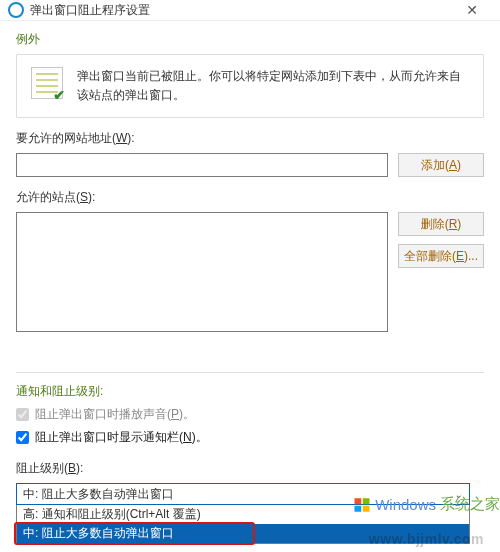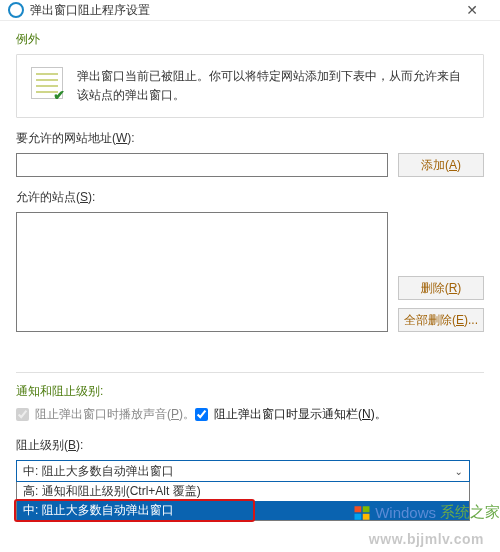--- a/index.html
+++ b/index.html
@@ -15,36 +15,36 @@
   .info-icon { width: 32px; height: 32px; flex: none; position: relative; }
   .info-icon .sheet { position: absolute; inset: 0; background: #fff; border: 1px solid #c7c7c7; }
   .info-icon .lines { position: absolute; left: 5px; right: 5px; top: 6px; bottom: 6px; display: flex; flex-direction: column; justify-content: space-between; }
   .info-icon .lines span { height: 2px; background: #cfd68a; }
   .info-icon .check { position: absolute; right: -4px; bottom: -4px; width: 16px; height: 16px; border-radius: 3px; display: flex; align-items: center; justify-content: center; color: #2e8b2e; font-size: 14px; font-weight: bold; }
   .info-text { font-size: 12px; line-height: 1.6; color: #333; }
   .field-label { font-size: 12px; margin: 6px 0 6px 0; color: #333; }
   .row { display: flex; gap: 10px; align-items: flex-start; }
   .input-text { flex: 1; height: 24px; border: 1px solid #7a7a7a; background: #fff; padding: 2px 6px; font-size: 12px; }
   .btn { width: 86px; height: 24px; border: 1px solid #c7c7c7; background: #f3f3f3; color: #a16207; font-size: 12px; cursor: default; display: flex; align-items: center; justify-content: center; }
-  .sites-block { display: flex; gap: 10px; align-items: flex-end; }
+  .sites-block { display: flex; gap: 10px; }
   .sites-box { flex: 1; height: 120px; border: 1px solid #7a7a7a; background: #fff; }
   .side-buttons { display: flex; flex-direction: column; gap: 8px; }
   .divider { border: none; border-top: 1px solid #e0e0e0; margin: 40px 0 10px 0; }
-  .check-rows { display: flex; flex-direction: row; margin-bottom: 14px; }
+  .check-rows { display: flex; flex-direction: column; gap: 6px; margin-bottom: 14px; }
   .check-row { display: flex; align-items: center; gap: 6px; font-size: 12px; }
   .check-row.disabled { color: #888; }
   .chk { width: 13px; height: 13px; }
   .dropdown-wrap { position: relative; width: 454px; }
   .dropdown { width: 100%; height: 22px; border: 1px solid #0a63b0; background: #fff; display: flex; align-items: center; padding: 0 6px; font-size: 12px; color: #333; position: relative; cursor: pointer; }
   .dropdown .chev { margin-left: auto; font-size: 10px; color: #555; }
   .options { position: absolute; top: 22px; left: 0; right: 0; border: 1px solid #7a7a7a; border-top: none; background: #fff; }
   .opt { height: 19px; display: flex; align-items: center; padding: 0 6px; font-size: 12px; color: #333; cursor: pointer; }
   .opt.sel { background: #0a63b0; color: #fff; }
   .highlight-box { position: absolute; top: 39px; left: -2px; width: 241px; height: 23px; border: 2px solid #d81414; border-radius: 3px; pointer-events: none; }
-  .watermark { position: absolute; right: 0; bottom: 30px; display: flex; align-items: center; gap: 4px; pointer-events: none; }
+  .watermark { position: absolute; right: 0; bottom: 38px; display: flex; align-items: center; gap: 4px; pointer-events: none; }
   .watermark .logo { width: 18px; height: 18px; }
   .watermark .txt1 { font-size: 15px; color: #5b8bd6; }
   .watermark .txt2 { font-size: 15px; color: #6aa948; }
   .watermark-url { position: absolute; right: 16px; bottom: 5px; font-size: 14px; color: rgba(0,0,0,0.22); letter-spacing: 0.5px; pointer-events: none; font-weight: bold; }
   u { text-decoration: underline; }
 </style>
 </head>
 <body>
 
 <div class="titlebar">

